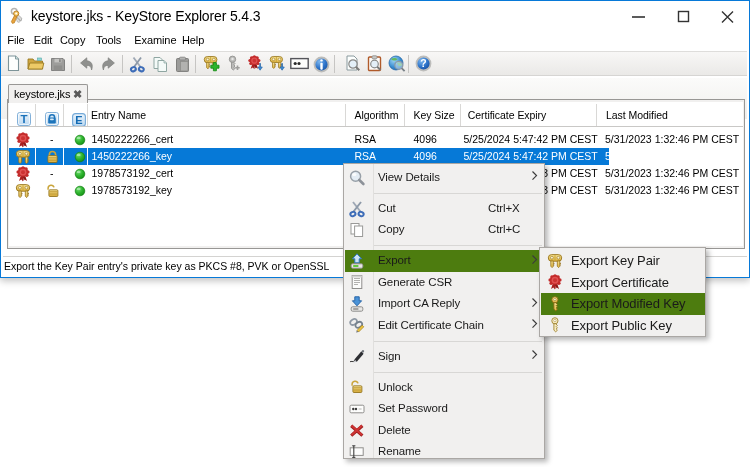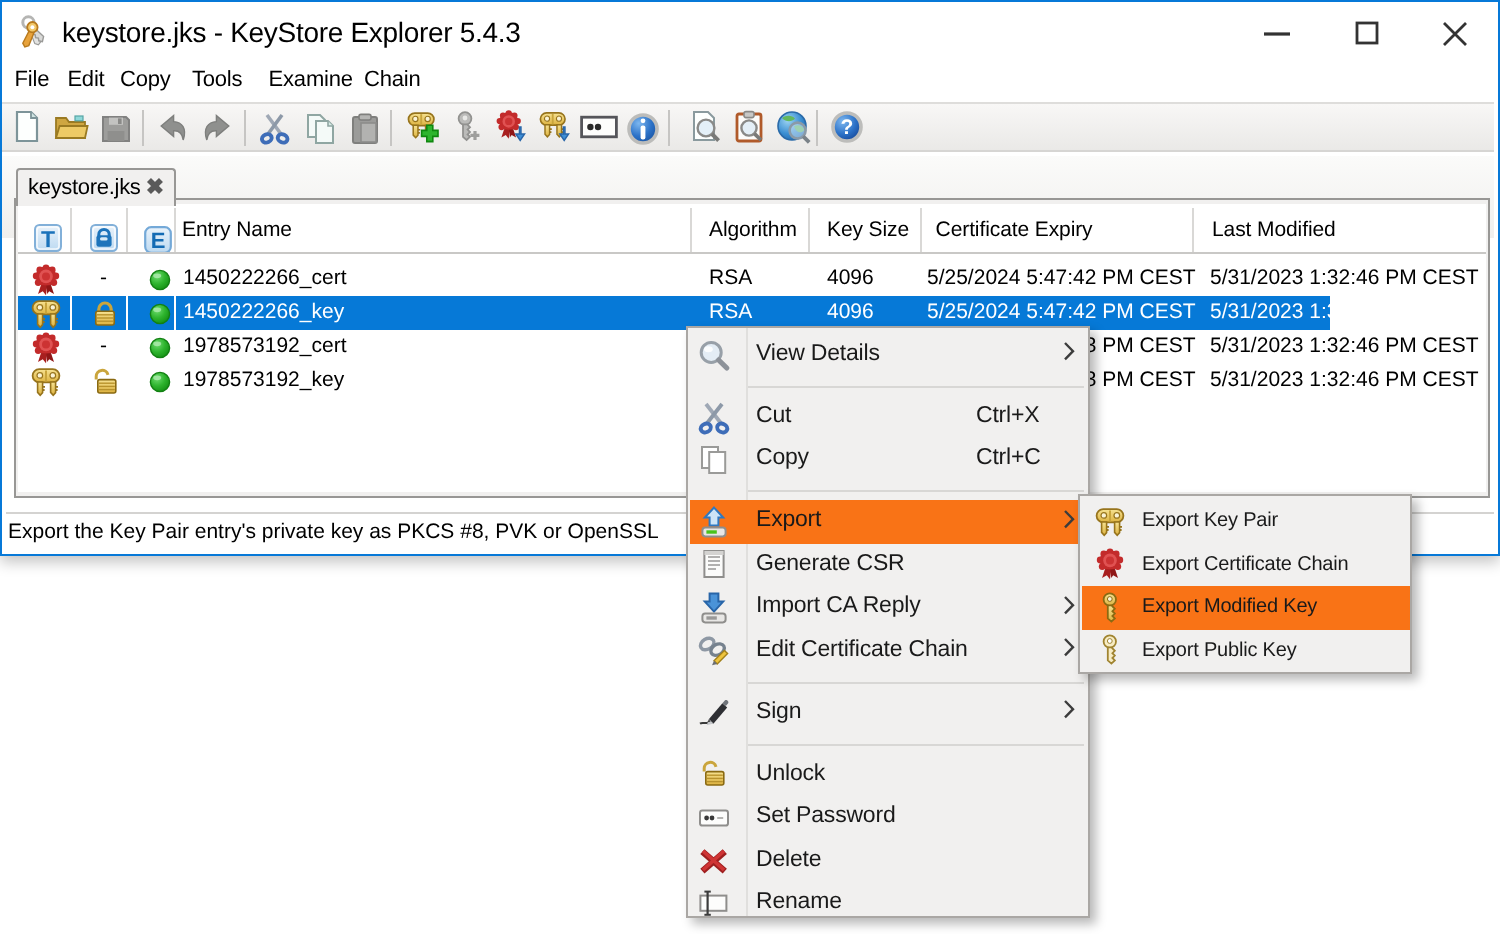--- a/index.html
+++ b/index.html
@@ -13,37 +13,37 @@
 #tab{position:absolute;left:7px;top:5.5px;width:80px;height:19.5px;z-index:5;background:#f1f0ef;border:1px solid #989795;border-bottom:none;border-radius:2px 2px 0 0;font-size:11px;letter-spacing:-0.15px;line-height:19px;padding-left:5px}
 #tabx{position:absolute;right:5px;top:0px;color:#5a5a5a;font-size:11px;font-weight:bold;line-height:19px}
 #panel{left:6px;top:98px;width:738px;height:149.5px;background:#f1f0ef;border:1px solid #989795}
 #tablewrap{position:absolute;left:1px;top:2px;width:734px;height:144px;background:#fff}
 
 .hline{position:absolute;background:#c9c8c6}
 .vline{position:absolute;background:#d9d8d6;width:1px}
 .hcell{position:absolute;top:2px;height:22px;font-size:10.5px;letter-spacing:-0.05px;line-height:22px;color:#000}
 .row{position:absolute;left:0px;width:734px;height:17px}
 .cell{position:absolute;font-size:10.5px;letter-spacing:0px;line-height:17px;color:#000;white-space:nowrap}
-#selrow{position:absolute;left:0px;top:46px;width:656px;height:17px;background:#0679d7}
+#selrow{position:absolute;left:0px;top:46px;width:600px;height:17px;background:#0679d7}
 #selrow .cell{color:#fff}
 .gap{position:absolute;top:0;width:1px;height:17px;background:#fff}
 #status{left:3px;top:258px;font-size:10.5px;letter-spacing:0px;color:#000;line-height:14px}
 #statline{left:2px;top:254.5px;width:744px;height:1px;background:#d4d3d1}
 
 #menu{left:343px;top:163px;width:202px;height:296px;background:#f1f0ef;border:1px solid #aaa7a4;box-shadow:3px 3px 5px rgba(0,0,0,.28)}
 #menu .gut{position:absolute;left:29px;top:0;width:1px;height:294px;background:#e0dfdd}
 .mitem{position:absolute;left:1px;width:199px;height:21.6px;font-size:11.5px;letter-spacing:-0.1px;line-height:21.6px;color:#1a1a1a}
 .mitem .lab{position:absolute;left:33px}
 .mitem .sc{position:absolute;left:143px}
 .mitem .ar{position:absolute;left:187px;top:4.5px}
 .msep{position:absolute;left:30px;width:168px;height:1px;background:#d8d7d5}
-.hl{background:#f97316}
+.hl{background:#4d7c0f}
 
 #submenu{left:539px;top:247px;width:167px;height:90px;background:#f1f0ef;border:1px solid #aaa7a4;box-shadow:3px 3px 5px rgba(0,0,0,.28)}
-.sitem{position:absolute;left:1px;width:164px;height:21.5px;font-size:10px;letter-spacing:-0.1px;line-height:21.5px;color:#1a1a1a}
+.sitem{position:absolute;left:1px;width:164px;height:21.5px;font-size:13px;letter-spacing:-0.1px;line-height:21.5px;color:#1a1a1a}
 .sitem .lab{position:absolute;left:30px}
 svg{position:absolute;overflow:visible}
 .ico{position:absolute}
 </style></head>
 <body>
 <svg width="0" height="0" style="position:absolute">
 <defs>
 <radialGradient id="gg" cx="35%" cy="30%" r="75%">
         <stop offset="0%" stop-color="#6fdc6f"></stop>
         <stop offset="55%" stop-color="#2eb42e"></stop>
@@ -130,21 +130,21 @@
   <circle cx="8.2" cy="6.6" r="2.6" fill="#f3c96a" stroke="#b87a1e" stroke-width="0.9"></circle>
   <circle cx="8.2" cy="6.6" r="1" fill="#fff"></circle>
  </svg>
  <div class="a" id="title">keystore.jks - KeyStore Explorer 5.4.3</div>
  <div class="a" id="menubar">
   <span class="mi" style="left:6.3px">File</span>
       <span class="mi" style="left:32.7px">Edit</span>
       <span class="mi" style="left:59px">Copy</span>
       <span class="mi" style="left:95px">Tools</span>
       <span class="mi" style="left:133.3px">Examine</span>
-      <span class="mi" style="left:181px">Chain</span>
+      <span class="mi" style="left:181px">Help</span>
  </div>
  <div class="a" id="toolbar">
   <div class="tsep" style="left:70px"></div>
   <div class="tsep" style="left:121px"></div>
   <div class="tsep" style="left:194px"></div>
   <div class="tsep" style="left:333px"></div>
   <div class="tsep" style="left:407px"></div>
  </div>
 
  <svg class="a" style="left:4px;top:54px" width="17" height="17">

